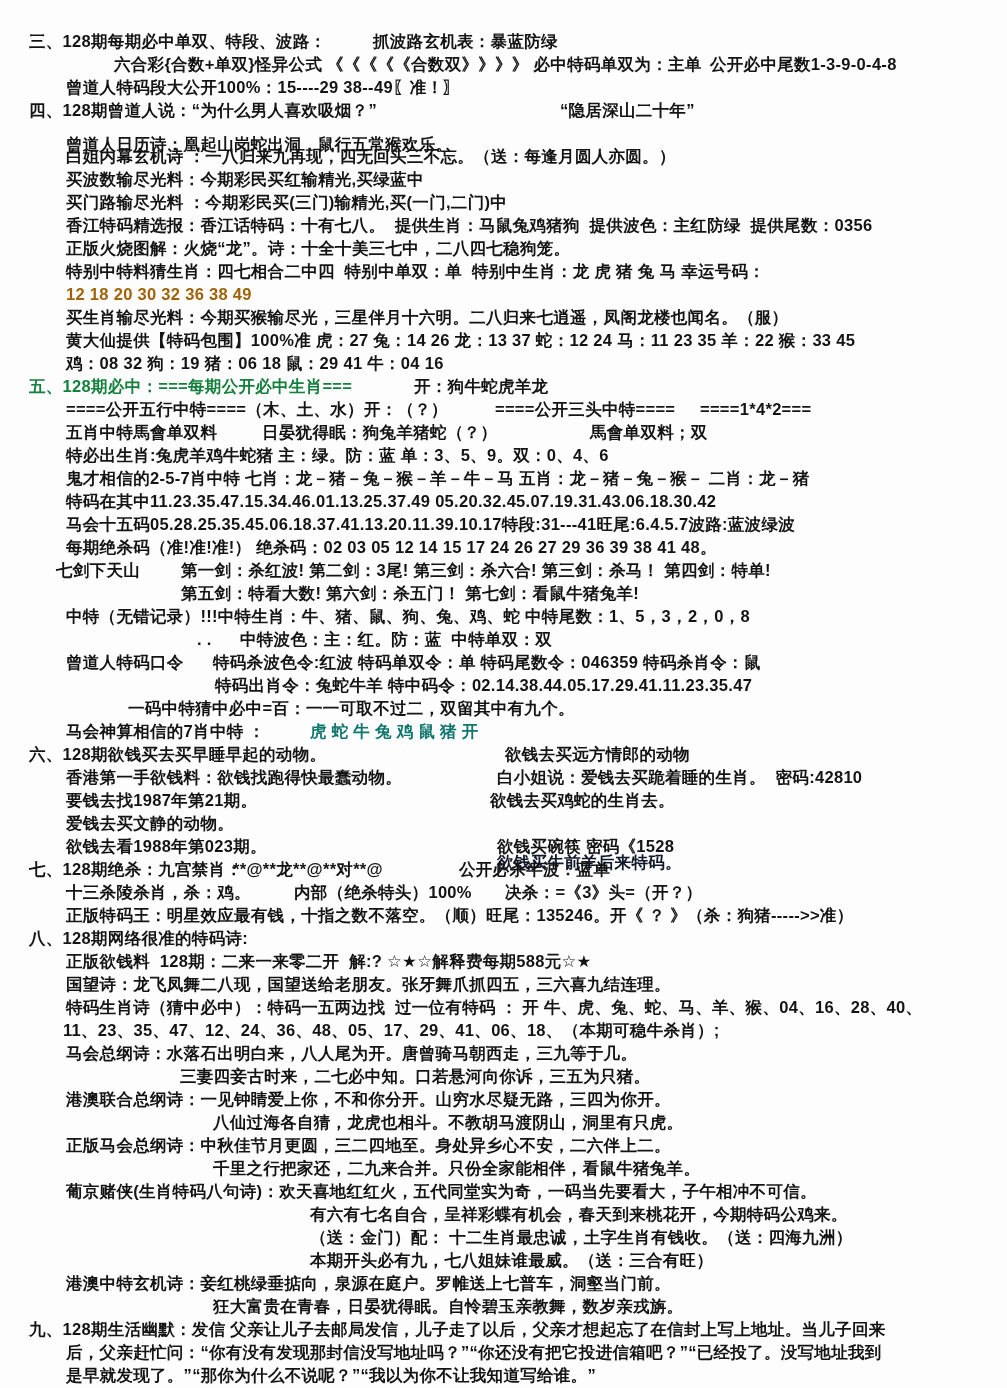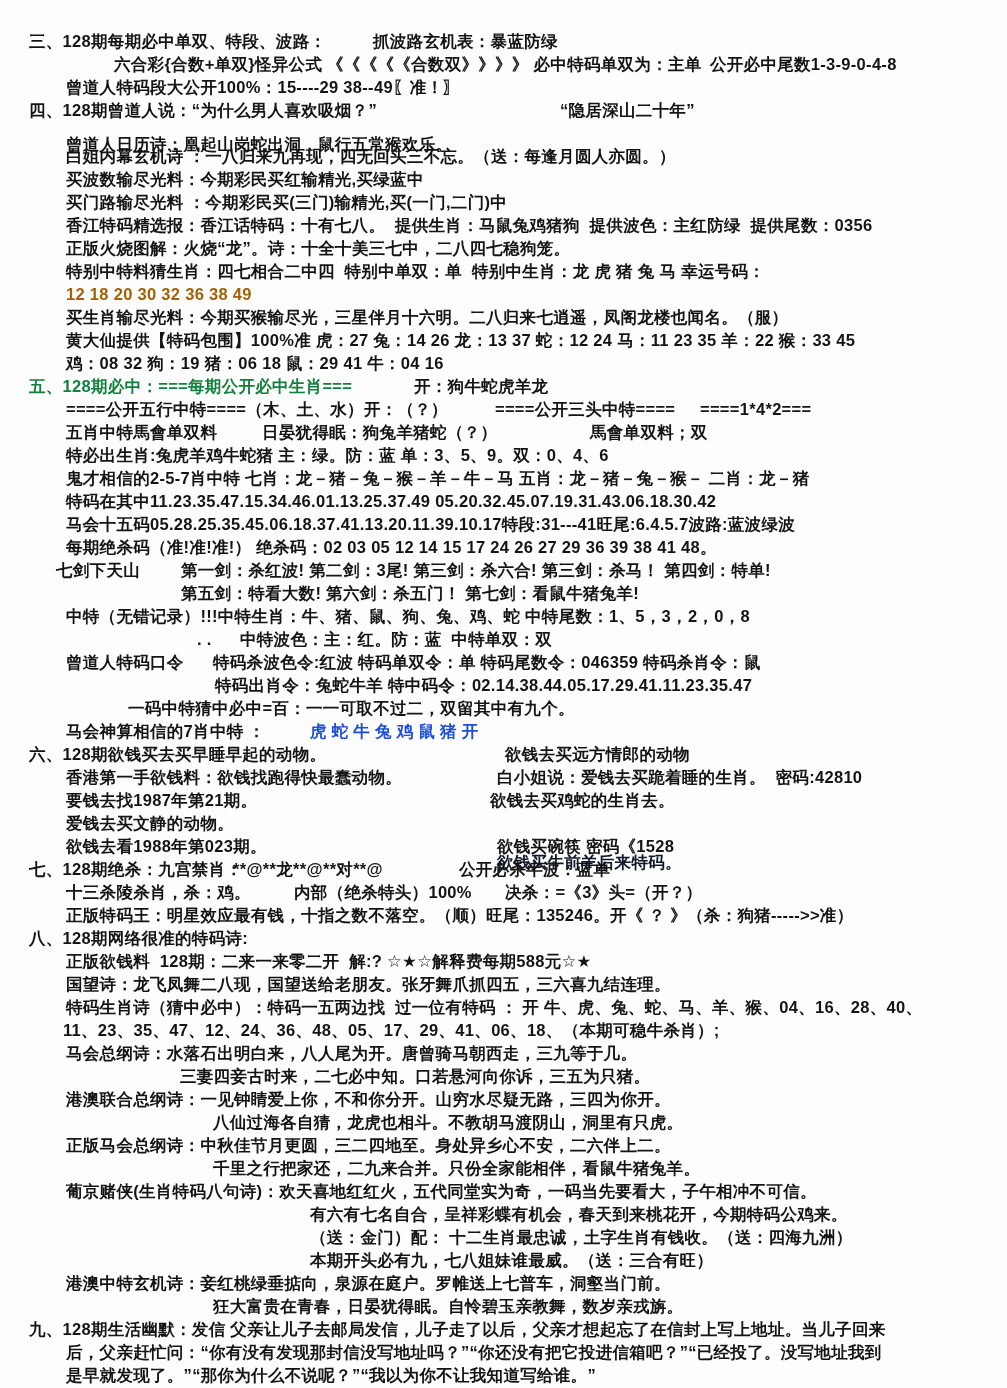--- a/index.html
+++ b/index.html
@@ -43,21 +43,21 @@
       <div class="line"><span class="seg" style="left: 66px; color: rgb(20, 20, 20); text-align: center;">特码在其中11.23.35.47.15.34.46.01.13.25.37.49 05.20.32.45.07.19.31.43.06.18.30.42</span></div>
       <div class="line"><span class="seg" style="left: 66px; color: rgb(20, 20, 20);">马会十五码05.28.25.35.45.06.18.37.41.13.20.11.39.10.17特段:31---41旺尾:6.4.5.7波路:蓝波绿波</span></div>
       <div class="line"><span class="seg" style="left: 66px; color: rgb(20, 20, 20);">每期绝杀码（准!准!准!） 绝杀码：02 03 05 12 14 15 17 24 26 27 29 36 39 38 41 48。</span></div>
       <div class="line"><span class="seg" style="left: 56px; color: rgb(20, 20, 20);">七剑下天山</span><span class="seg" style="left: 181px; color: rgb(20, 20, 20);">第一剑：杀红波! 第二剑：3尾! 第三剑：杀六合! 第三剑：杀马！ 第四剑：特单!</span></div>
       <div class="line"><span class="seg" style="left: 181px; color: rgb(20, 20, 20);">第五剑：特看大数! 第六剑：杀五门！ 第七剑：看鼠牛猪兔羊!</span></div>
       <div class="line"><span class="seg" style="left: 66px; color: rgb(20, 20, 20);">中特（无错记录）!!!中特生肖：牛、猪、鼠、狗、兔、鸡、蛇 中特尾数：1、5，3，2，0，8</span></div>
       <div class="line"><span class="seg" style="left: 197px; color: rgb(20, 20, 20);">. .</span><span class="seg" style="left: 240px; color: rgb(20, 20, 20);">中特波色：主：红。防：蓝  中特单双：双</span></div>
       <div class="line"><span class="seg" style="left: 66px; color: rgb(20, 20, 20);">曾道人特码口令</span><span class="seg" style="left: 213px; color: rgb(20, 20, 20);">特码杀波色令:红波 特码单双令：单 特码尾数令：046359 特码杀肖令：鼠</span></div>
       <div class="line"><span class="seg" style="left: 215px; color: rgb(20, 20, 20);">特码出肖令：兔蛇牛羊 特中码令：02.14.38.44.05.17.29.41.11.23.35.47</span></div>
       <div class="line"><span class="seg" style="left: 80px; color: rgb(20, 20, 20); margin-left: 48px;">一码中特猜中必中=百：一一可取不过二，双留其中有九个。</span></div>
-      <div class="line"><span class="seg" style="left: 66px; color: rgb(20, 20, 20);">马会神算相信的7肖中特 ：</span><span class="seg" style="left: 310px; color: #1d4ed8;">虎 蛇 牛 兔 鸡 鼠 猪 开</span></div>
+      <div class="line"><span class="seg" style="left: 66px; color: rgb(20, 20, 20);">马会神算相信的7肖中特 ：</span><span class="seg" style="left: 310px; color: #0f766e;">虎 蛇 牛 兔 鸡 鼠 猪 开</span></div>
     </div>
     <div>
       <div class="line"><span class="seg" style="left: 29px; color: rgb(20, 20, 20);">六、128期欲钱买去买早睡早起的动物。</span><span class="seg" style="left: 505px; color: rgb(20, 20, 20);">欲钱去买远方情郎的动物</span></div>
       <div class="line"><span class="seg" style="left: 66px; color: rgb(20, 20, 20);">香港第一手欲钱料：欲钱找跑得快最蠢动物。</span><span class="seg" style="left: 497px; color: rgb(20, 20, 20);">白小姐说：爱钱去买跪着睡的生肖。  密码:42810</span></div>
       <div class="line"><span class="seg" style="left: 66px; color: rgb(20, 20, 20);">要钱去找1987年第21期。</span><span class="seg" style="left: 490px; color: rgb(20, 20, 20);">欲钱去买鸡蛇的生肖去。</span></div>
       <div class="line"><span class="seg" style="left: 66px; color: rgb(20, 20, 20);">爱钱去买文静的动物。</span><span class="seg" style="left: 497px; color: #0f172a; margin-top: 39px;">欲钱买牛前羊后来特码。</span></div>
       <div class="line"><span class="seg" style="left: 66px; color: rgb(20, 20, 20);">欲钱去看1988年第023期。</span><span class="seg" style="left: 497px; color: rgb(20, 20, 20);">欲钱买碗筷 密码《1528</span></div>
     </div>
     <div>
       <div class="line"><span class="seg" style="left: 29px; color: rgb(20, 20, 20);">七、128期绝杀：九宫禁肖：</span><span class="seg" style="left: 233px; color: rgb(20, 20, 20);">**@**龙**@**对**@</span><span class="seg" style="left: 459px; color: rgb(20, 20, 20);">公开必杀半波：蓝单</span></div>

